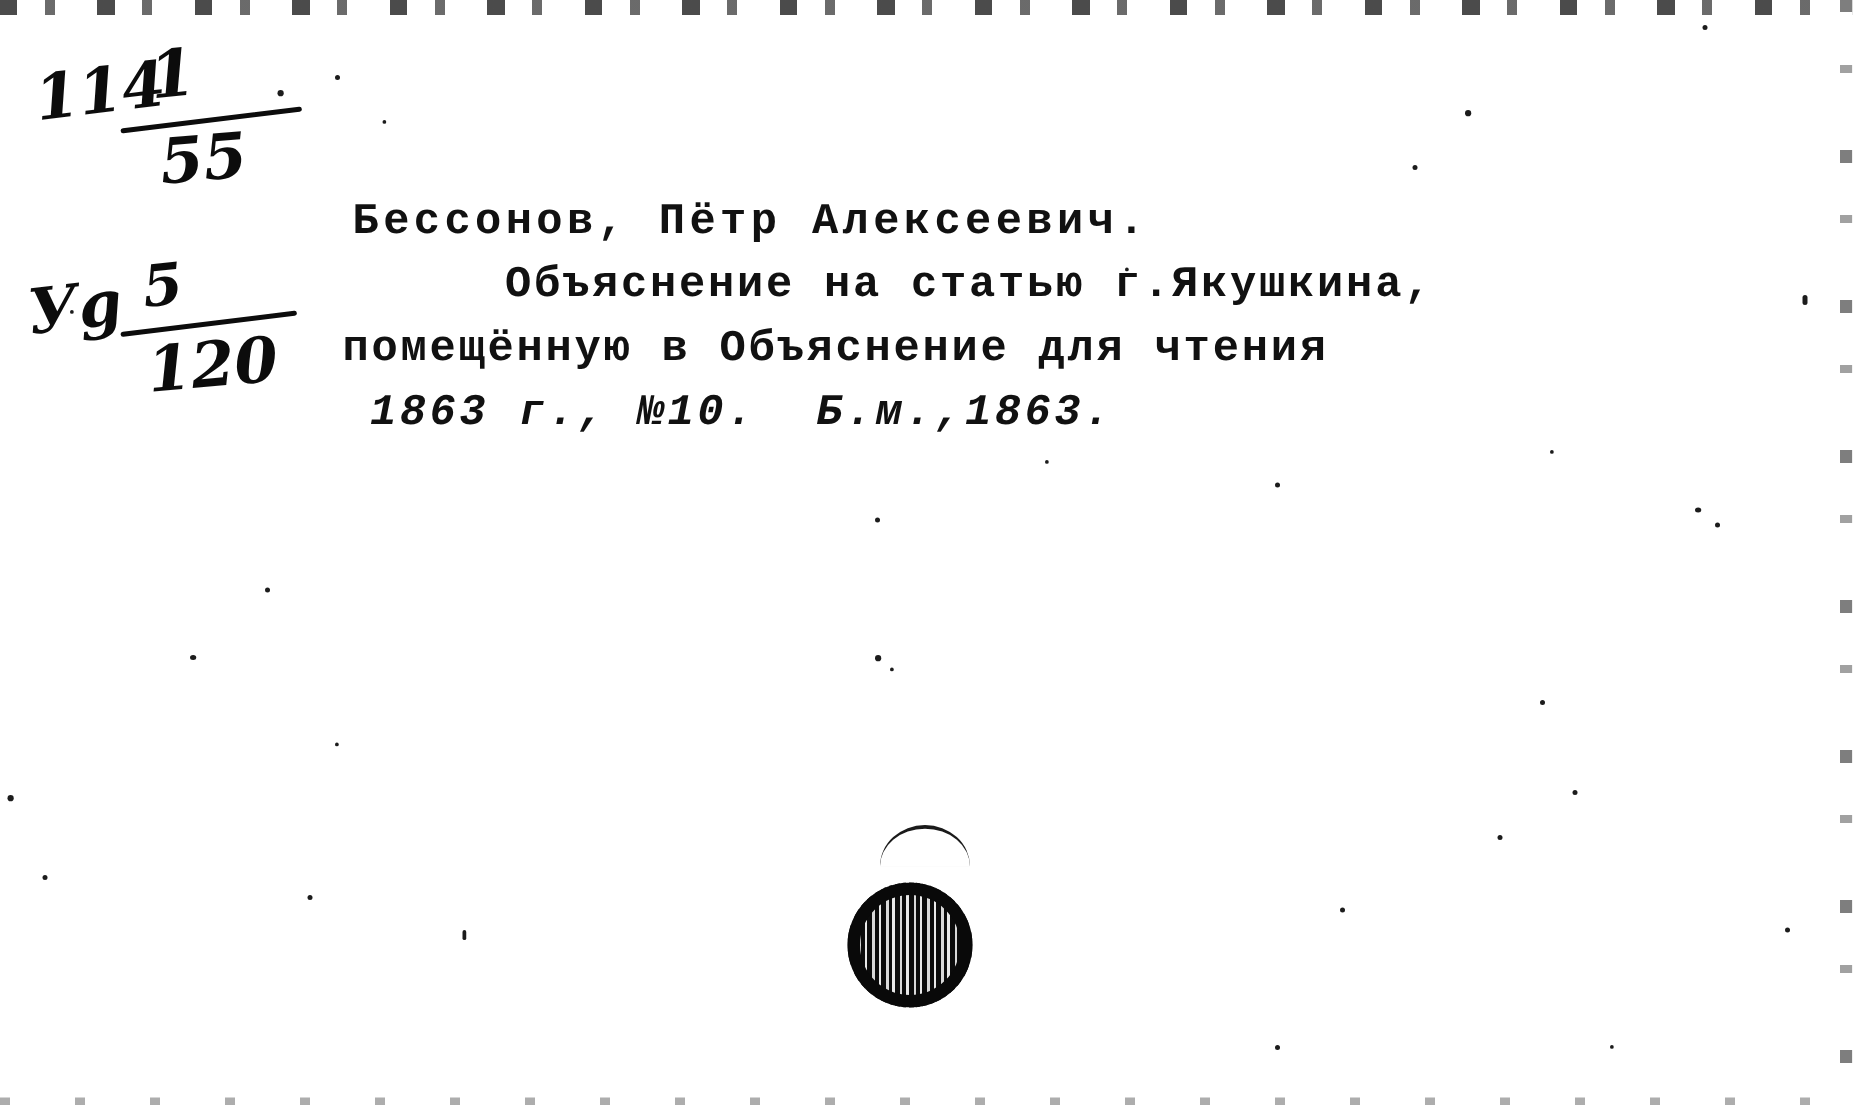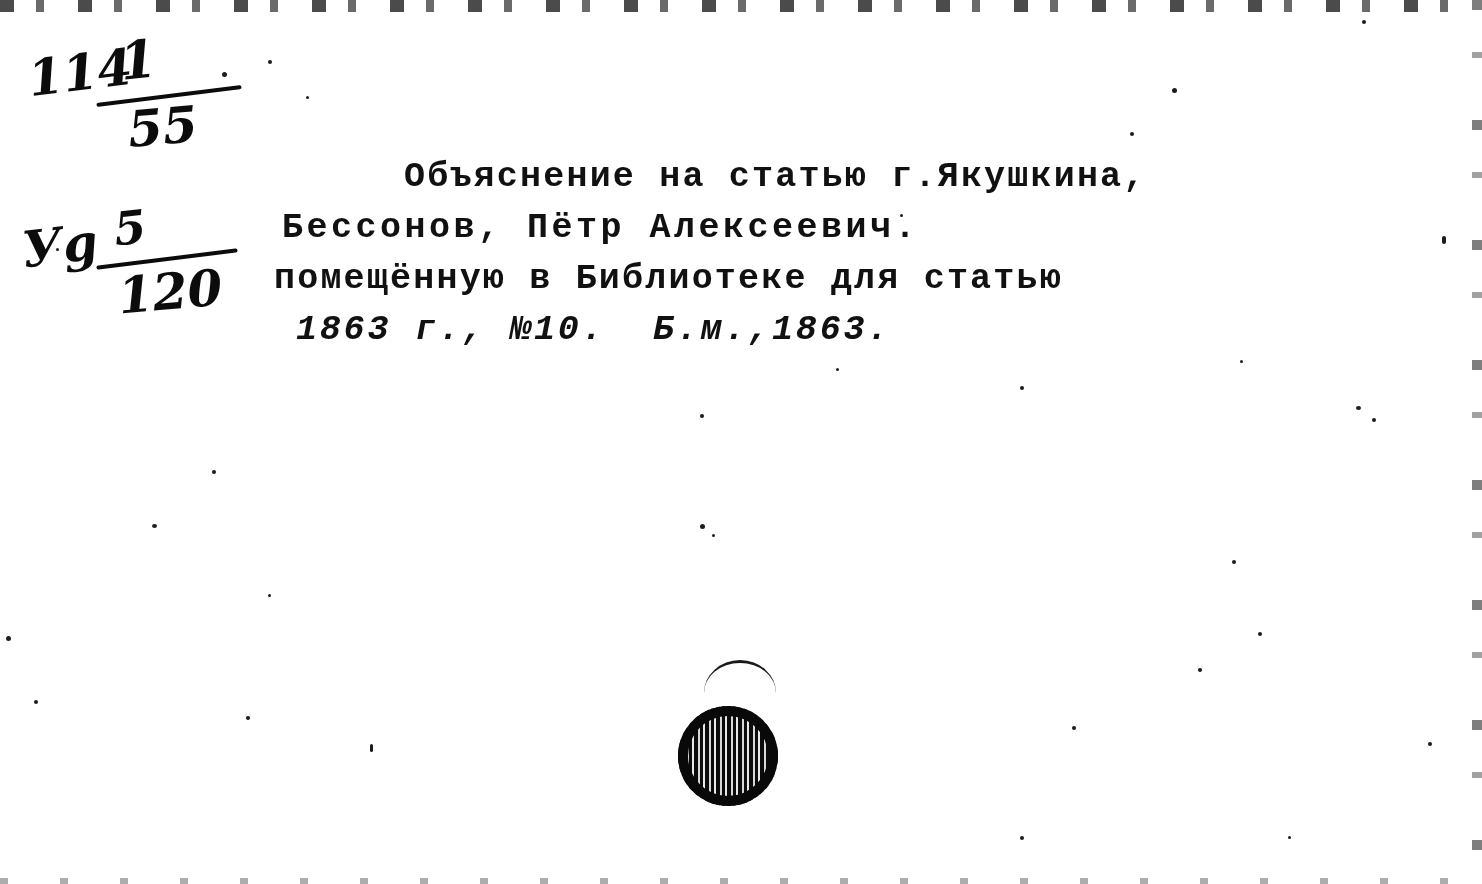--- a/index.html
+++ b/index.html
@@ -187,23 +187,23 @@
   </div>
 
   <div class="hand" id="hand-bottom">
     <span class="prefix">Уg</span>
     <span class="num">5</span>
     <span class="bar"></span>
     <span class="den">120</span>
   </div>
 
   <div id="typed-block">
+    <div class="typed-line author">Бессонов, Пётр Алексеевич.</div>
     <div class="typed-line indent1">Объяснение на статью г.Якушкина,</div>
-    <div class="typed-line author">Бессонов, Пётр Алексеевич.</div>
-    <div class="typed-line indent0">помещённую в Библиотеке для статью</div>
+    <div class="typed-line indent0">помещённую в Объяснение для чтения</div>
     <div class="typed-line last">1863 г., №10.  Б.м.,1863.</div>
   </div>
 
   <div id="hole-arc"></div>
   <div id="hole"></div>
 
   <div class="speck" style="left:222px;top:72px;width:5px;height:5px;"></div>
   <div class="speck" style="left:268px;top:60px;width:4px;height:4px;"></div>
   <div class="speck" style="left:306px;top:96px;width:3px;height:3px;"></div>
   <div class="speck" style="left:1130px;top:132px;width:4px;height:4px;"></div>

